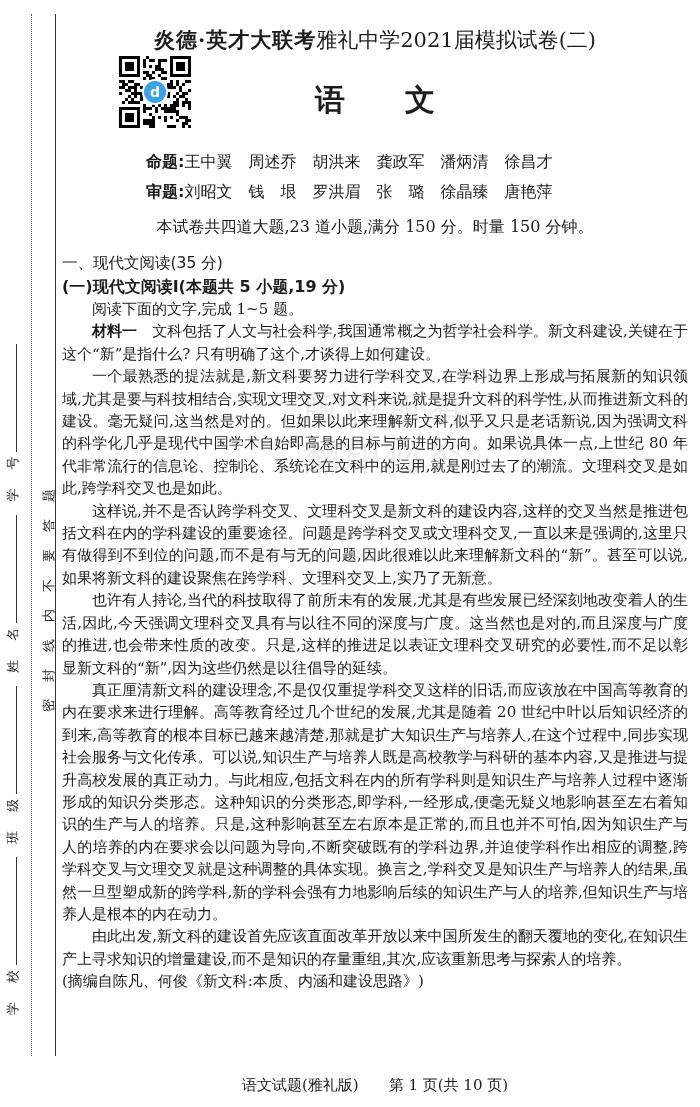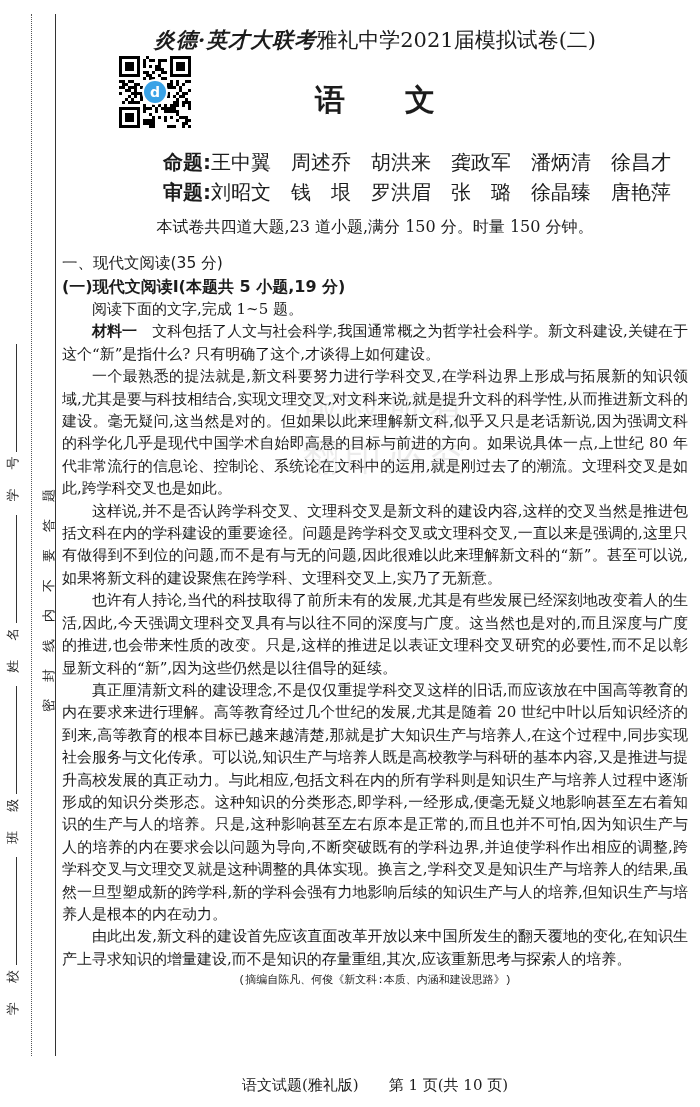--- a/index.html
+++ b/index.html
@@ -22,46 +22,46 @@
        font-size:13px;white-space:nowrap;color:#222;letter-spacing:2px;}
 
   
   .watermark{position:absolute;left:303px;top:386px;z-index:0;
        font-size:36px;line-height:48px;letter-spacing:6px;color:#000;opacity:0.07;
        font-family:"DejaVu Sans","Liberation Sans",sans-serif;}
 
   
   .content{position:absolute;left:62px;top:0;width:626px;z-index:1;}
   .title{padding-top:26px;text-align:center;font-size:21px;white-space:nowrap;}
-  .title .series{font-weight:bold;font-style:italic;letter-spacing:1px;}
+  .title .series{font-weight:bold;letter-spacing:1px;}
   .subject{margin-top:26px;text-align:center;font-size:30px;font-weight:bold;
        font-family:"DejaVu Sans","Liberation Sans",sans-serif;}
   .qr{position:absolute;left:57px;top:56px;width:72px;height:72px;}
   .qr svg{display:block;}
   .qr-logo{position:absolute;left:25px;top:25px;width:22px;height:22px;border-radius:50%;
        display:flex;align-items:center;justify-content:center;
        color:#fff;font-weight:bold;font-size:14px;
        font-family:"DejaVu Sans","Liberation Sans",sans-serif;
        box-shadow:0 0 0 2px #fff;}
-  .credits{margin:26px 0 0 84px;font-size:20px;line-height:30px;text-align:center;}
+  .credits{margin:26px 0 0 84px;font-size:16px;line-height:30px;}
   .credits b{font-family:"DejaVu Sans","Liberation Sans",sans-serif;}
   .instructions{margin-top:10px;text-align:center;font-size:16px;}
 
   .sec-head{margin-top:14px;font-size:15.5px;font-weight:normal;line-height:23px;
        font-family:"DejaVu Sans","Liberation Sans",sans-serif;}
   .sub-head{font-size:16px;font-weight:bold;line-height:23px;
        font-family:"DejaVu Sans","Liberation Sans",sans-serif;}
   .read-instr{font-size:15px;line-height:22.4px;text-indent:2em;}
 
   .para{margin:0;font-size:15px;line-height:22.4px;text-align:justify;
        text-indent:2em;}
   .para .lead{font-family:Liberation Serif, serif;
        font-weight:bold;margin-right:1em;}
 
-  .attribution{margin-top:2px;font-size:11px;text-align:center;font-family:Liberation Mono, monospace;}
+  .attribution{margin-top:2px;font-size:15px;text-align:left;}
   .footer{position:absolute;left:62px;bottom:12px;width:626px;text-align:center;
        font-size:15px;}
 </style>
 </head>
 <body>
 
 <div class="page">
 
   <div class="seal-line-dotted"></div>
   <div class="seal-line-solid"></div>

